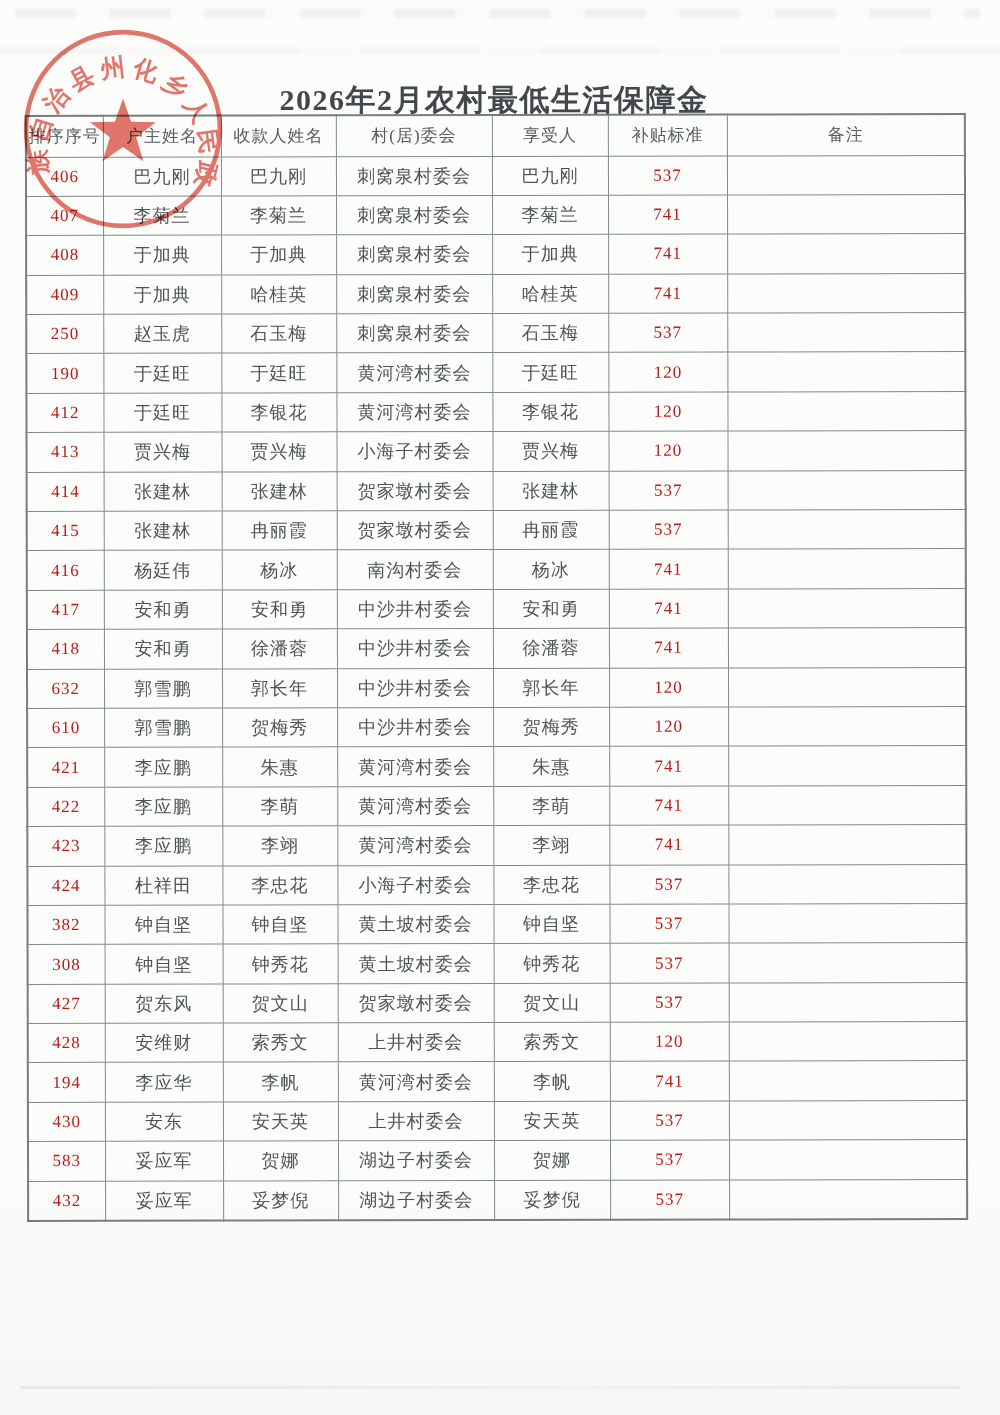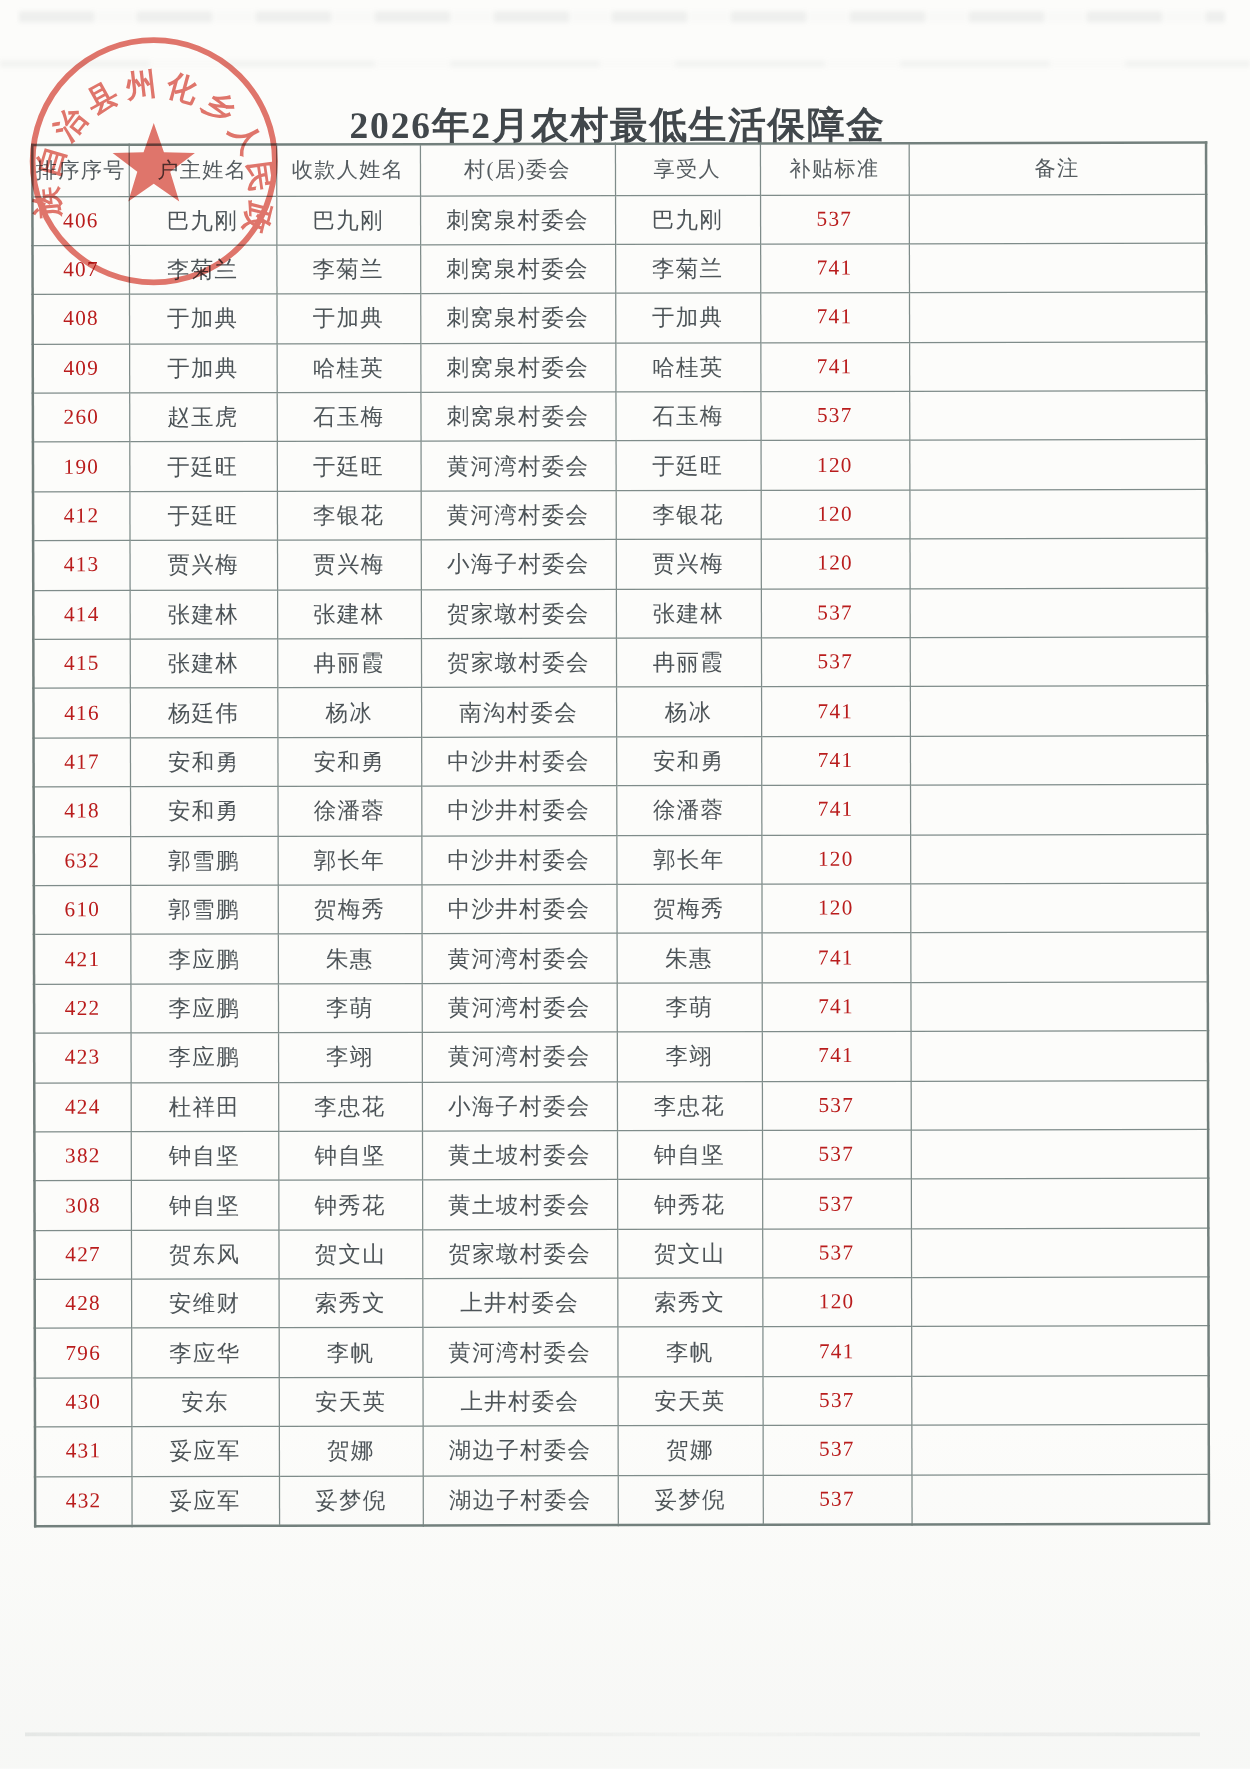--- a/index.html
+++ b/index.html
@@ -156,21 +156,21 @@
       <tr>
         <td class="num">409</td>
         <td>于加典</td>
         <td>哈桂英</td>
         <td>刺窝泉村委会</td>
         <td>哈桂英</td>
         <td class="num">741</td>
         <td></td>
       </tr>
       <tr>
-        <td class="num">260</td>
+        <td class="num">250</td>
         <td>赵玉虎</td>
         <td>石玉梅</td>
         <td>刺窝泉村委会</td>
         <td>石玉梅</td>
         <td class="num">537</td>
         <td></td>
       </tr>
       <tr>
         <td class="num">190</td>
         <td>于廷旺</td>
@@ -327,39 +327,39 @@
       <tr>
         <td class="num">428</td>
         <td>安维财</td>
         <td>索秀文</td>
         <td>上井村委会</td>
         <td>索秀文</td>
         <td class="num">120</td>
         <td></td>
       </tr>
       <tr>
-        <td class="num">796</td>
+        <td class="num">194</td>
         <td>李应华</td>
         <td>李帆</td>
         <td>黄河湾村委会</td>
         <td>李帆</td>
         <td class="num">741</td>
         <td></td>
       </tr>
       <tr>
         <td class="num">430</td>
         <td>安东</td>
         <td>安天英</td>
         <td>上井村委会</td>
         <td>安天英</td>
         <td class="num">537</td>
         <td></td>
       </tr>
       <tr>
-        <td class="num">431</td>
+        <td class="num">583</td>
         <td>妥应军</td>
         <td>贺娜</td>
         <td>湖边子村委会</td>
         <td>贺娜</td>
         <td class="num">537</td>
         <td></td>
       </tr>
       <tr>
         <td class="num">432</td>
         <td>妥应军</td>

